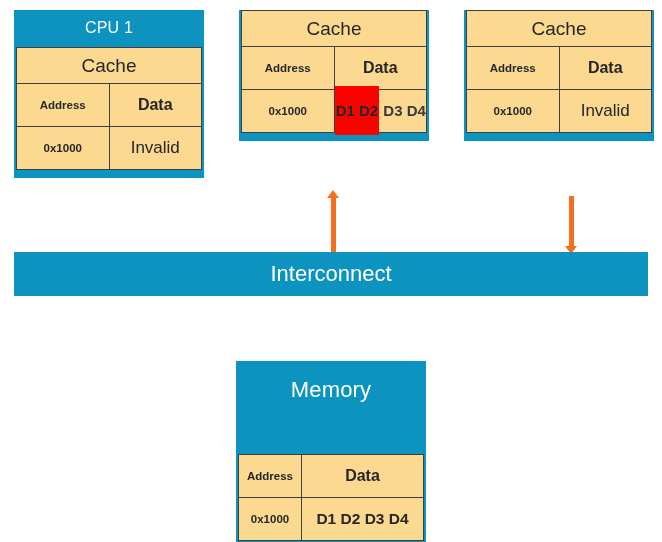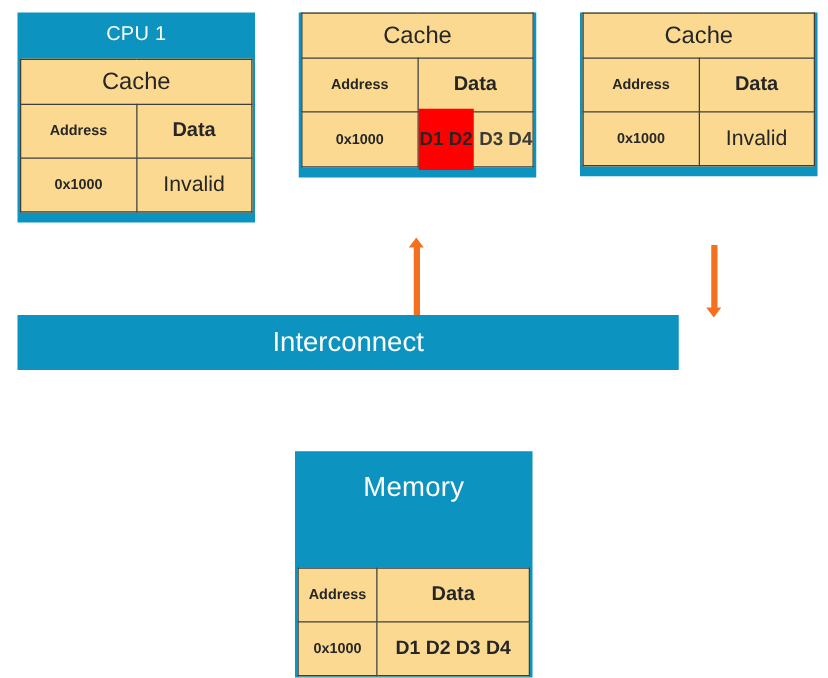--- a/index.html
+++ b/index.html
@@ -87,21 +87,21 @@
     font-weight: bold;
     color: #3a3a3a;
     white-space: nowrap;
   }
 
   
   #interconnect {
     position: absolute;
     left: 14px;
     top: 252px;
-    width: 529px;
+    width: 634px;
     height: 44px;
     background: #0d93bf;
     color: #ffffff;
     font-size: 22px;
     text-align: center;
     line-height: 44px;
   }
 
   
   .connector {

